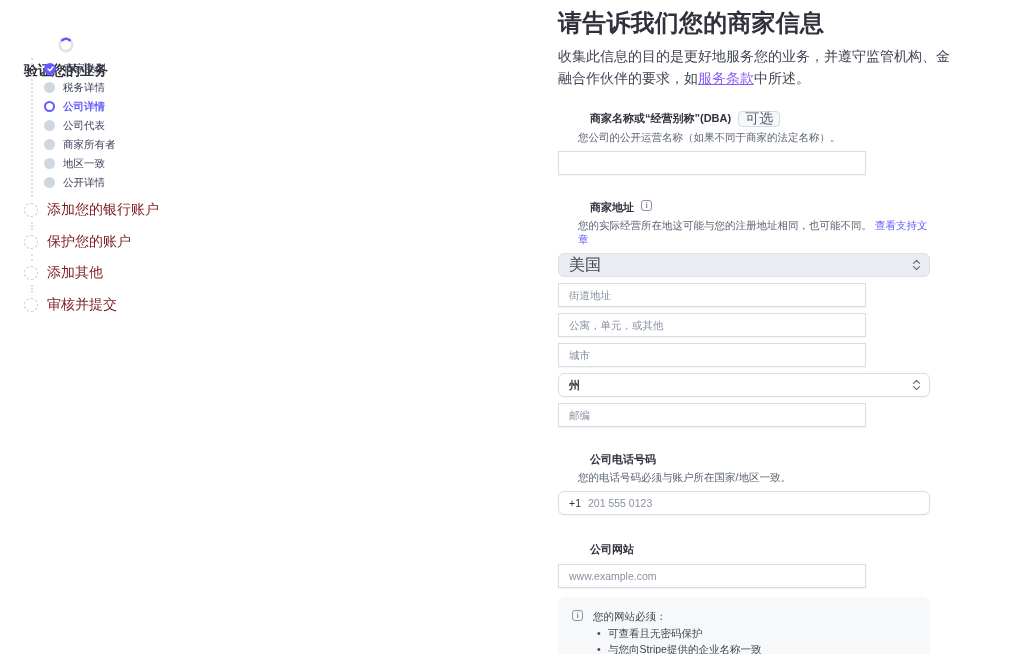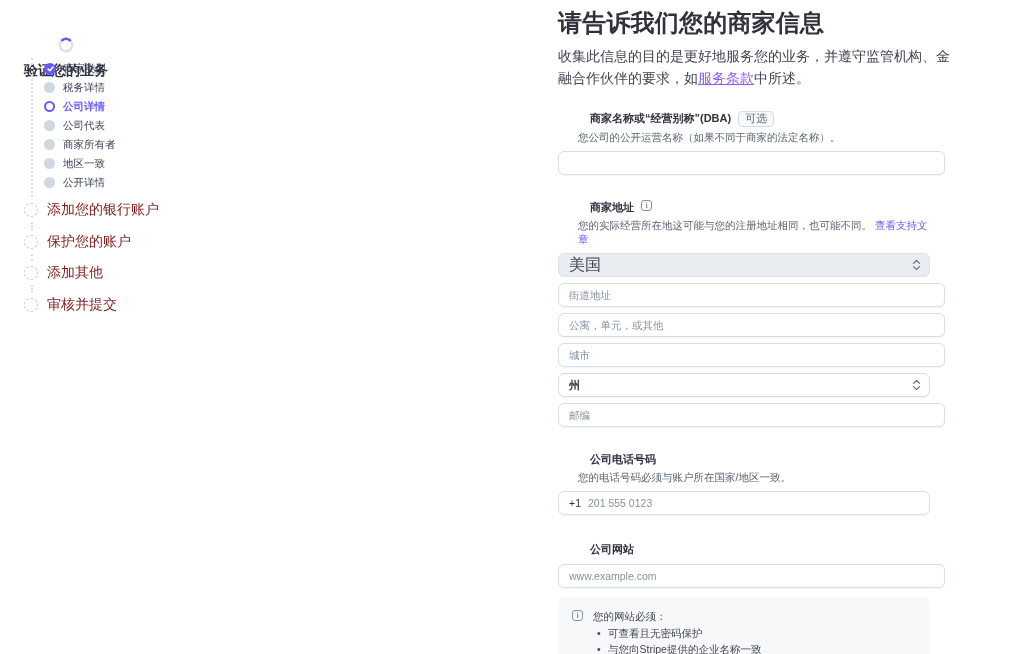--- a/index.html
+++ b/index.html
@@ -44,33 +44,33 @@
   .main { position:absolute; left:558px; top:0; width:372px; }
   .page-title { margin-top:8px; font-size:24px; line-height:30px; font-weight:700; color:#30313d; letter-spacing:0.2px; white-space:nowrap; }
   .intro { margin-top:7px; width:392px; font-size:14px; line-height:22px; color:#414552; }
   .link-dark { color:#8b5cf6; text-decoration:underline; cursor:pointer; }
   .link { color:#635bff; text-decoration:none; cursor:pointer; }
 
   .field-label { display:flex; align-items:flex-start; gap:7px; font-size:11px; font-weight:700; color:#30313d;padding-left:32px; }
   .helper { font-size:10.5px; color:#5a6472; margin-top:4px;margin-left:20px; }
 
   .badge {
-    display:inline-block; font-size:11px; font-weight:400; color:#596171;
+    display:inline-block; font-size:14px; font-weight:400; color:#596171;
     background:#f6f8fa; border:1px solid #d5dbe1; border-radius:4px;
     padding:1px 6px 2px; line-height:11px;
   }
 
   .info-icon {
     display:inline-flex; align-items:center; justify-content:center;
     width:11px; height:11px; border:1px solid #8792a2; border-radius:3px;
     font-size:8px; line-height:1; color:#8792a2; font-weight:700; font-family:"Liberation Serif",serif;
   }
 
   .text-input {
-    width:387px; height:24px; border:1px solid #d8dee4; border-radius:6px;
+    width:308px; height:24px; border:1px solid #d8dee4; border-radius:0;
     background:#fff; padding:0 10px; font-size:10.5px; color:#30313d;
     font-family:"Liberation Sans","DejaVu Sans",sans-serif;
     box-shadow:0 1px 1px rgba(0,0,0,0.04); outline:none;
   }
   .text-input::placeholder { color:#8792a2; opacity:1; }
 
   .select {
     width:372px; height:24px; border:1px solid #d8dee4; border-radius:6px;
     background:#fff; padding:0 8px 0 10px; display:flex; align-items:center;
     justify-content:space-between; cursor:pointer;

